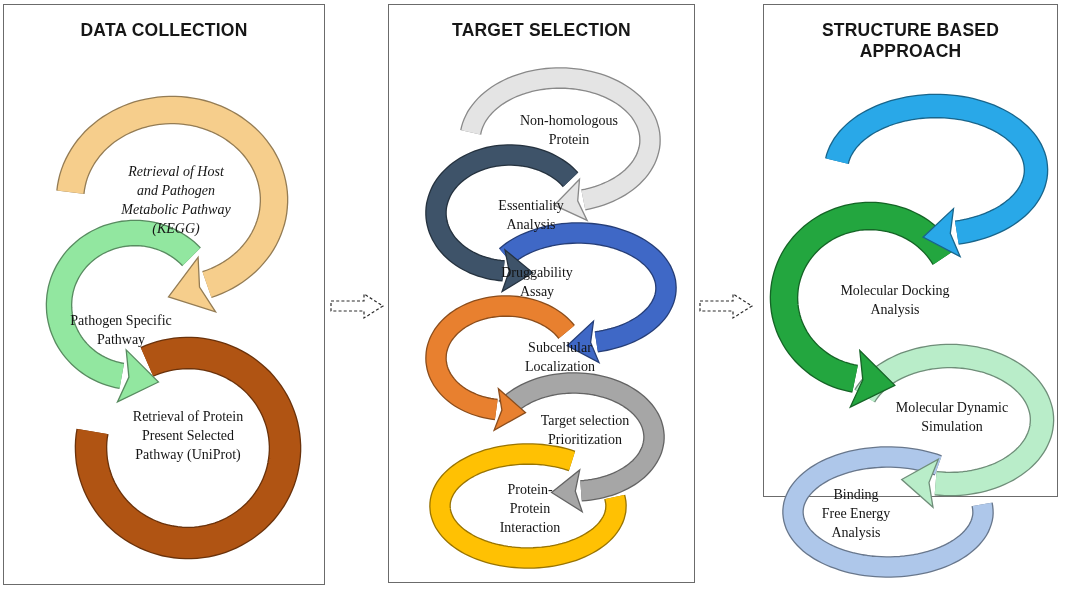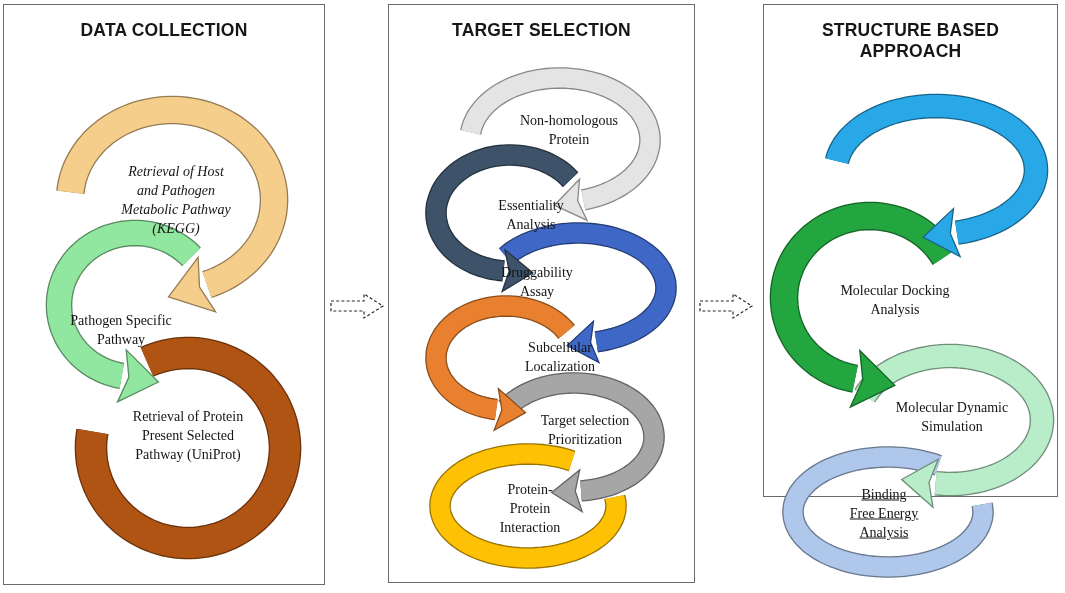--- a/index.html
+++ b/index.html
@@ -123,17 +123,17 @@
   <div class="step-label" style="left:585px;top:430px;">Target selection
 Prioritization</div>
   <div class="step-label" style="left:530px;top:508px;">Protein-
 Protein
 Interaction</div>
 
   <div class="step-label" style="left:895px;top:300px;">Molecular Docking
 Analysis</div>
   <div class="step-label" style="left:952px;top:417px;">Molecular Dynamic
 Simulation</div>
-  <div class="step-label" style="left:884px;top:513px;text-decoration:underline;">Binding
+  <div class="step-label" style="left:856px;top:513px;">Binding
 Free Energy
 Analysis</div>
 
 </div>
 
 </body></html>

